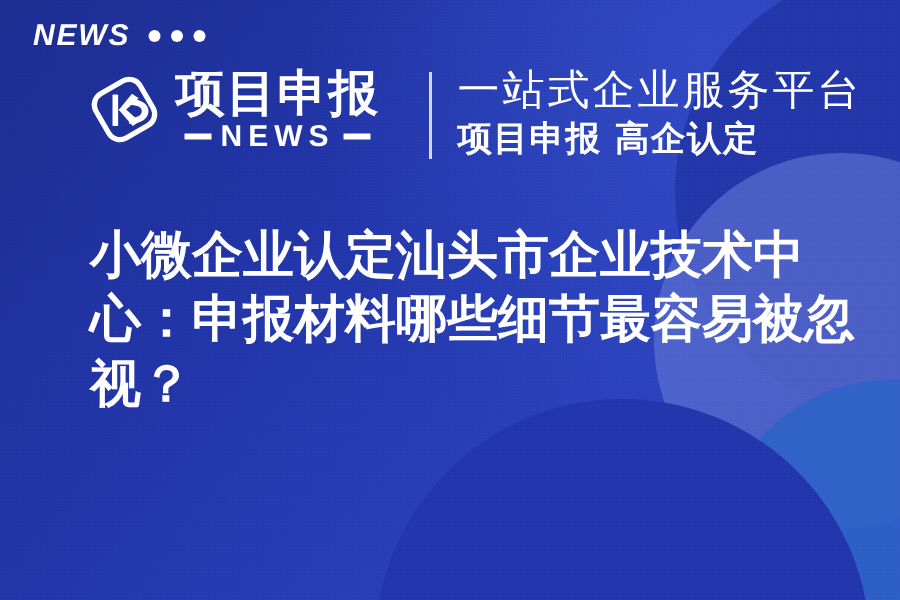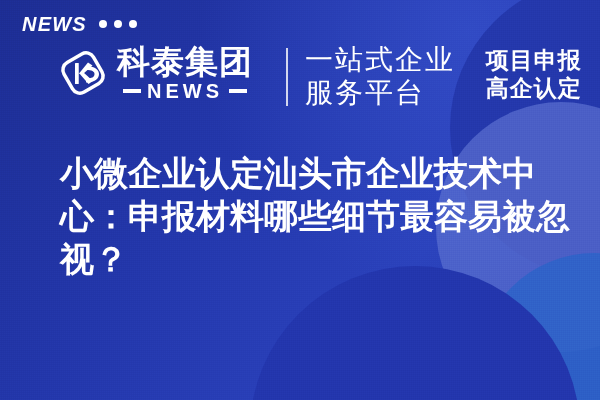--- a/index.html
+++ b/index.html
@@ -117,21 +117,21 @@
     left:286px; top:48px;
     width:2px; height:58px;
     background:rgba(255,255,255,0.80);
     z-index:3;
   }
 
   #slogan {
     position:absolute;
     left:305px; top:43px;
     z-index:3;
-    display:flex; gap:27px;
+    display:flex; flex-direction:column;
   }
   #slogan-main {
     color:#ffffff;
     font-size:28px;
     letter-spacing:2px;
     line-height:1.18;
     font-family:"DejaVu Sans", sans-serif;
   }
   #slogan-sub {
     color:#ffffff;
@@ -146,21 +146,21 @@
   
   #headline {
     position:absolute;
     left:60px; top:152px;
     width:510px;
     color:#ffffff;
     font-size:34px;
     font-weight:bold;
     line-height:43px;
     letter-spacing:0px;
-    font-family:Liberation Sans, sans-serif;
+    font-family:Liberation Mono, monospace;
     z-index:3;
     word-break:break-all;
   }
 </style>
 </head>
 <body>
 
 <div id="banner">
 
   <div class="deco" id="deco-dark2"></div>
@@ -185,21 +185,21 @@
       </g>
       <g fill="#ffffff">
         <rect x="38" y="38" width="7.5" height="42" rx="1"></rect>
         <polygon points="46,59 64,37 73,43 54,60"></polygon>
         <polygon points="46,58 65,80 74,74 55,57"></polygon>
         <path d="M60 44 C 78 44, 86 52, 86 60 C 86 69, 78 77, 60 77 L 60 69
                  C 72 69, 77 66, 77 60 C 77 55, 72 52, 60 52 Z"></path>
       </g>
     </svg>
     <div id="logo-words">
-      <div id="logo-cn">科泰集团</div>
+      <div id="logo-cn">项目申报</div>
       <div id="logo-en-row">
         <span class="rule"></span>
         <span id="logo-en">NEWS</span>
         <span class="rule"></span>
       </div>
     </div>
   </div>
 
   <div id="logo-divider"></div>
 

